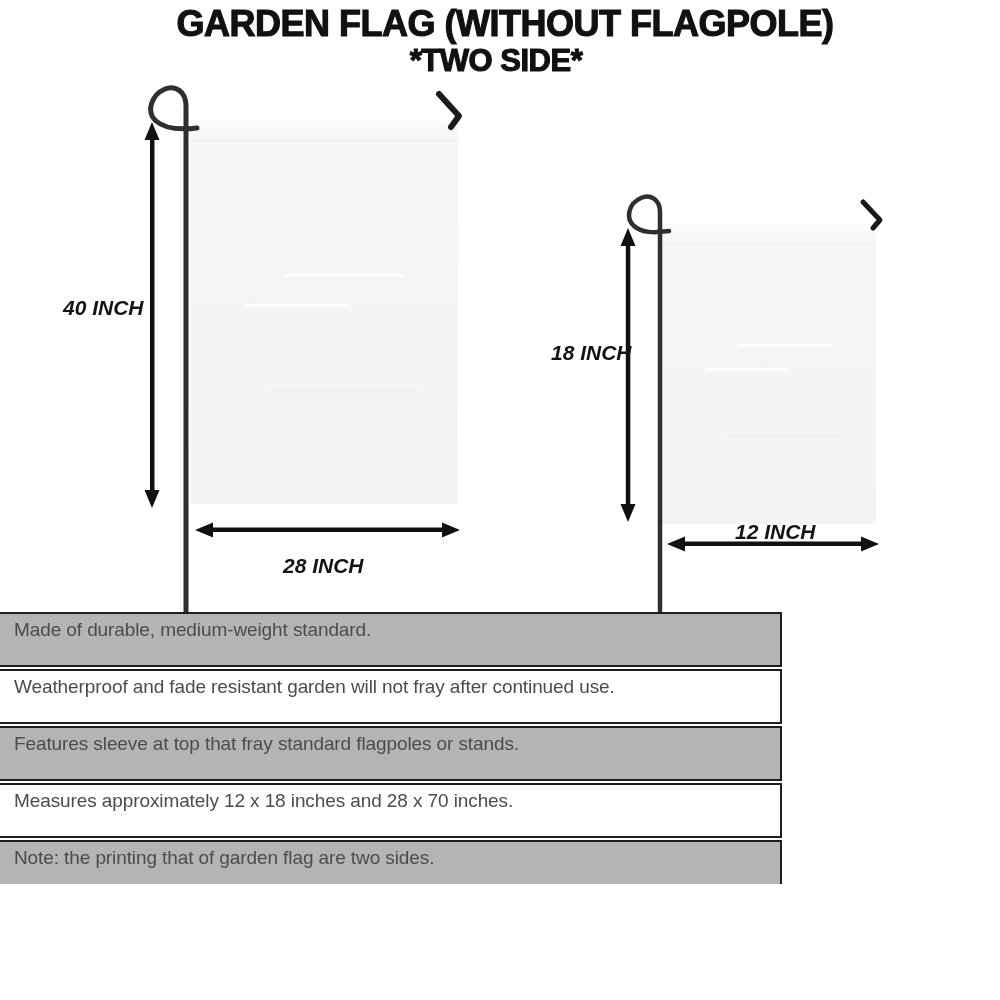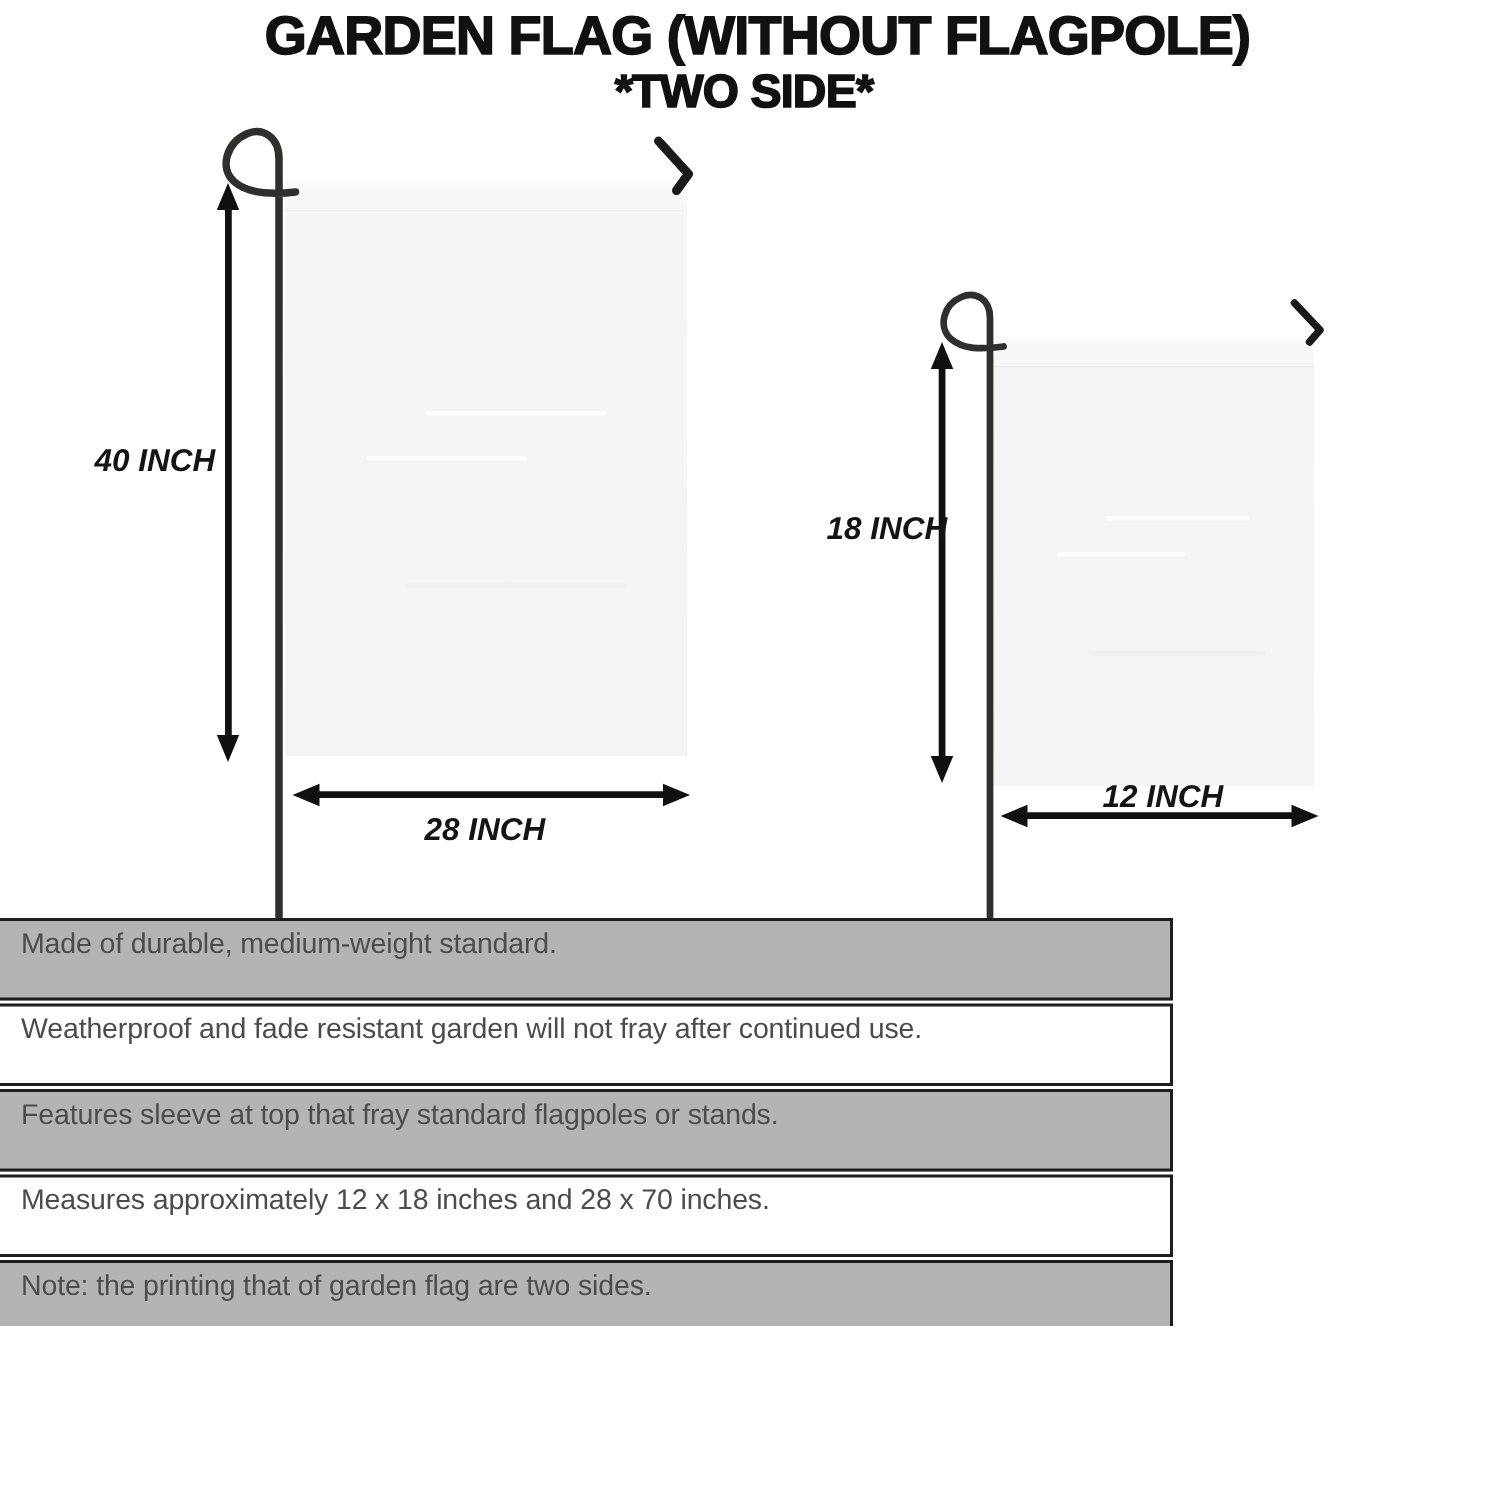--- a/index.html
+++ b/index.html
@@ -31,21 +31,21 @@
   .w3 { left:30%; top:70%; width:55%; background:rgba(0,0,0,0.015); }
 
   .shapes { position:absolute; left:0; top:0; }
 
   
   .dim {
     position:absolute; font-size:21px; font-weight:bold;
     color:var(--dimension-text,#141414); white-space:nowrap; letter-spacing:0;font-style:italic;
   }
   .dim-40 { left:63px;  top:296px; }
-  .dim-28 { left:283px; top:542px;text-align:right; }
+  .dim-28 { left:283px; top:554px;text-align:right; }
   .dim-18 { left:537px; top:341px;margin-left:14px; }
   .dim-12 { left:735px; top:520px; }
 
   
   .features { position:absolute; left:-4px; top:612px; width:786px; }
   .feature-row {
     box-sizing:border-box; height:55px; margin-bottom:2px;
     border:2px solid var(--table-border,#1e1e1e);
     padding:5px 10px 0 16px;
     font-size:19px; letter-spacing:-0.1px;

